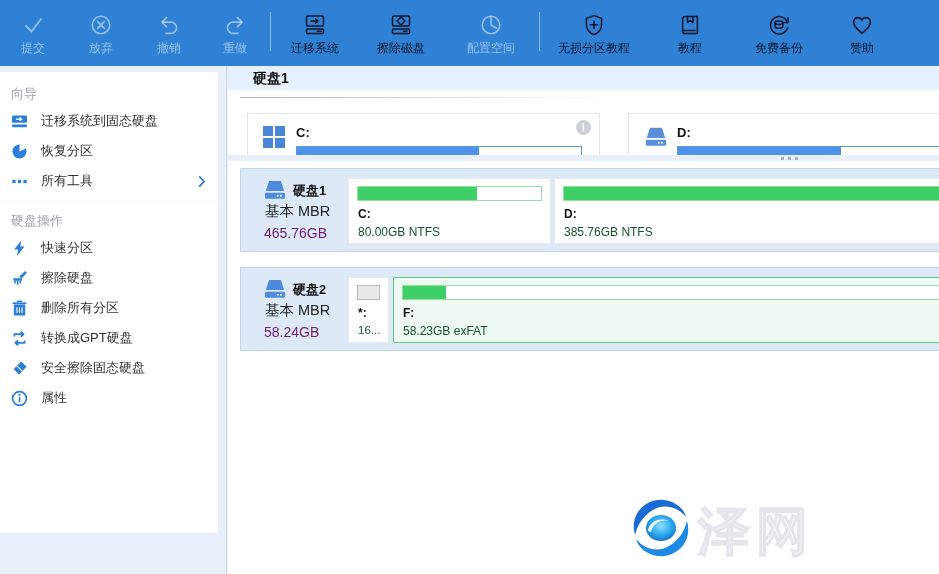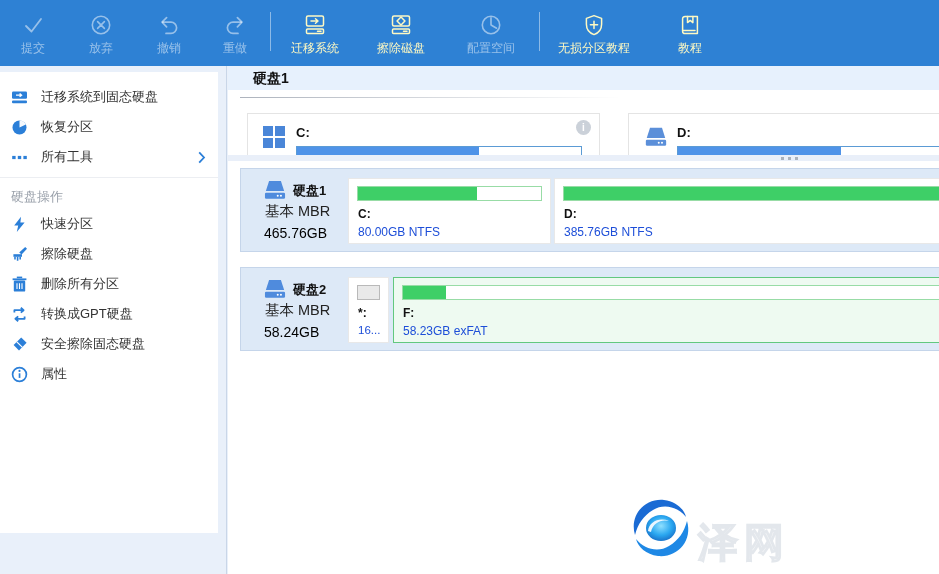--- a/index.html
+++ b/index.html
@@ -3,21 +3,21 @@
 <meta charset="utf-8">
 <style>
   html,body{margin:0;padding:0;background:#fff;}
   .app{position:relative;width:939px;height:574px;overflow:hidden;
        font-family:"Liberation Sans","DejaVu Sans",sans-serif;background:#fff;}
 
   
   .toolbar{position:absolute;left:0;top:0;right:0;height:66px;background:#2E81D4;
            display:flex;align-items:stretch;}
   .tb-item{display:flex;flex-direction:column;align-items:center;justify-content:center;
-           gap:2px;color:#fef9c3;cursor:pointer;padding-top:2px;box-sizing:border-box;}
+           gap:2px;color:#0f172a;cursor:pointer;padding-top:2px;box-sizing:border-box;}
   .tb-item.disabled{color:rgba(255,255,255,.5);align-items:center;}
   .tb-ic{height:27px;display:flex;align-items:center;}
   .tb-ic svg{display:block;}
   .tb-label{font-size:12px;white-space:nowrap;}
   .tb-sep{width:1px;background:rgba(255,255,255,.45);margin:12px 2px 15px;}
 
   
   .body{position:absolute;left:0;top:66px;right:0;bottom:0;background:#E9F0FA;}
   .vline{position:absolute;left:226px;top:0;bottom:0;width:1px;background:#C9D6E8;}
 
@@ -60,37 +60,37 @@
   .sdots{position:absolute;left:553px;top:2px;display:flex;gap:4px;}
   .sdots i{width:3px;height:3px;background:#A9B1BC;display:block;}
 
   
   .disk-row{position:absolute;left:12px;width:712px;height:84px;background:#DDE9F7;
             border:1px solid #C5D5EA;box-sizing:border-box;}
   .row-1{top:78px;} .row-2{top:177px;}
   .d-icon{position:absolute;left:21px;top:11px;}
   .d-name{position:absolute;left:52px;top:13px;font-weight:bold;font-size:13px;color:#111;}
   .d-type{position:absolute;left:24px;top:33px;font-size:14.5px;color:#222;}
-  .d-size{position:absolute;left:23px;top:56px;font-size:14px;color:#000000;}
+  .d-size{position:absolute;left:23px;top:56px;font-size:14px;color:#701a75;}
   .part{position:absolute;top:9px;height:66px;background:#fff;border:1px solid #E8E8E8;
         box-sizing:border-box;cursor:pointer;}
   .pbar{position:absolute;left:8px;right:8px;top:7px;height:15px;border:1px solid #98DCA6;
         background:#fff;box-sizing:border-box;}
   .pbar .fill{height:100%;background:#3ECF67;}
   .plabel{position:absolute;left:9px;top:28px;font-weight:bold;font-size:12px;color:#111;}
-  .pinfo{position:absolute;left:9px;top:46px;font-size:12px;color:#1d4ed8;white-space:nowrap;}
+  .pinfo{position:absolute;left:9px;top:46px;font-size:12px;color:#14532d;white-space:nowrap;}
   .part.gray .pbar{border-color:#B9B9B9;}
   .part.gray .pbar .fill{background:#E9E9E9;}
   .part.gray .pinfo{font-size:11.5px;}
   .part.selected{background:#EEFAF1;border:1px solid #62C87F;}
 
   
   .wm{position:absolute;left:398px;top:405px;width:420px;height:70px;pointer-events:none;}
   .wm-logo{position:absolute;left:0;top:0;}
-  .wm-text{position:absolute;left:72px;top:17px;font-size:40px;font-weight:bold;line-height:60px;
+  .wm-text{position:absolute;left:72px;top:6px;font-size:52px;font-weight:bold;line-height:60px;
            letter-spacing:6px;color:#FDFDFD;-webkit-text-stroke:1.5px #E3E7EC;}
 </style>
 </head>
 <body>
 
 <div class="app">
 
   <div class="toolbar">
     <div class="tb-item disabled" style="width:66px">
       <span class="tb-ic">
@@ -172,26 +172,46 @@
     <div class="tb-item" style="width:88px">
       <span class="tb-ic">
         <svg width="26" height="26" viewBox="0 0 26 26" fill="none" stroke="currentColor" stroke-width="1.5" stroke-linecap="round" stroke-linejoin="round">
             <path d="M20.4 21.6 H8 A2.4 2.4 0 0 1 5.6 19.2 V6.8 A2.4 2.4 0 0 1 8 4.4 H20.4 V21.6 Z"></path>
             <path d="M10.5 4.4 V10.6 L13.2 8.4 L15.9 10.6 V4.4"></path>
             <path d="M5.8 18.4 H18"></path>
           </svg>
         </span>
       <span class="tb-label">教程</span>
     </div>
+    <div class="tb-item" style="width:90px">
+      <span class="tb-ic">
+        <svg width="26" height="26" viewBox="0 0 26 26" fill="none" stroke="currentColor" stroke-width="1.5" stroke-linecap="round" stroke-linejoin="round">
+            <path d="M21.3 10 A8.7 8.7 0 1 0 21.6 15.8"></path>
+            <path d="M22 5.8 V10.4 H17.4"></path>
+            <ellipse cx="13" cy="10.8" rx="3.9" ry="1.7"></ellipse>
+            <path d="M9.1 10.8 V14.4 C9.1 15.4 10.8 16.2 13 16.2 C15.2 16.2 16.9 15.4 16.9 14.4 V10.8"></path>
+          </svg>
+        </span>
+      <span class="tb-label">免费备份</span>
+    </div>
+    <div class="tb-item" style="width:76px">
+      <span class="tb-ic">
+        <svg width="26" height="26" viewBox="0 0 26 26" fill="none" stroke="currentColor" stroke-width="1.6" stroke-linejoin="round">
+            <path d="M13 21.2 C7 16.6 4.6 13.2 4.6 10 C4.6 7.5 6.6 5.6 9 5.6 C10.7 5.6 12.2 6.5 13 8 C13.8 6.5 15.3 5.6 17 5.6 C19.4 5.6 21.4 7.5 21.4 10 C21.4 13.2 19 16.6 13 21.2 Z"></path>
+          </svg>
+        </span>
+      <span class="tb-label">赞助</span>
+    </div>
   </div>
 
   <div class="body">
     <div class="vline"></div>
 
     <div class="sidebar">
+      <div class="side-header">向导</div>
 
       <div class="side-item">
         <span class="ic">
             <svg width="17" height="17" viewBox="0 0 17 17">
               <rect x="1" y="2.6" width="15" height="7.2" rx="1.2" fill="currentColor"></rect>
               <path d="M5 6.2 H10.2 M8.6 4.6 L10.6 6.2 L8.6 7.8" stroke="#fff" stroke-width="1.3" fill="none"></path>
               <rect x="1" y="11.4" width="15" height="2.8" rx="1" fill="currentColor"></rect>
             </svg>
           </span>
         <span>迁移系统到固态硬盘</span>

